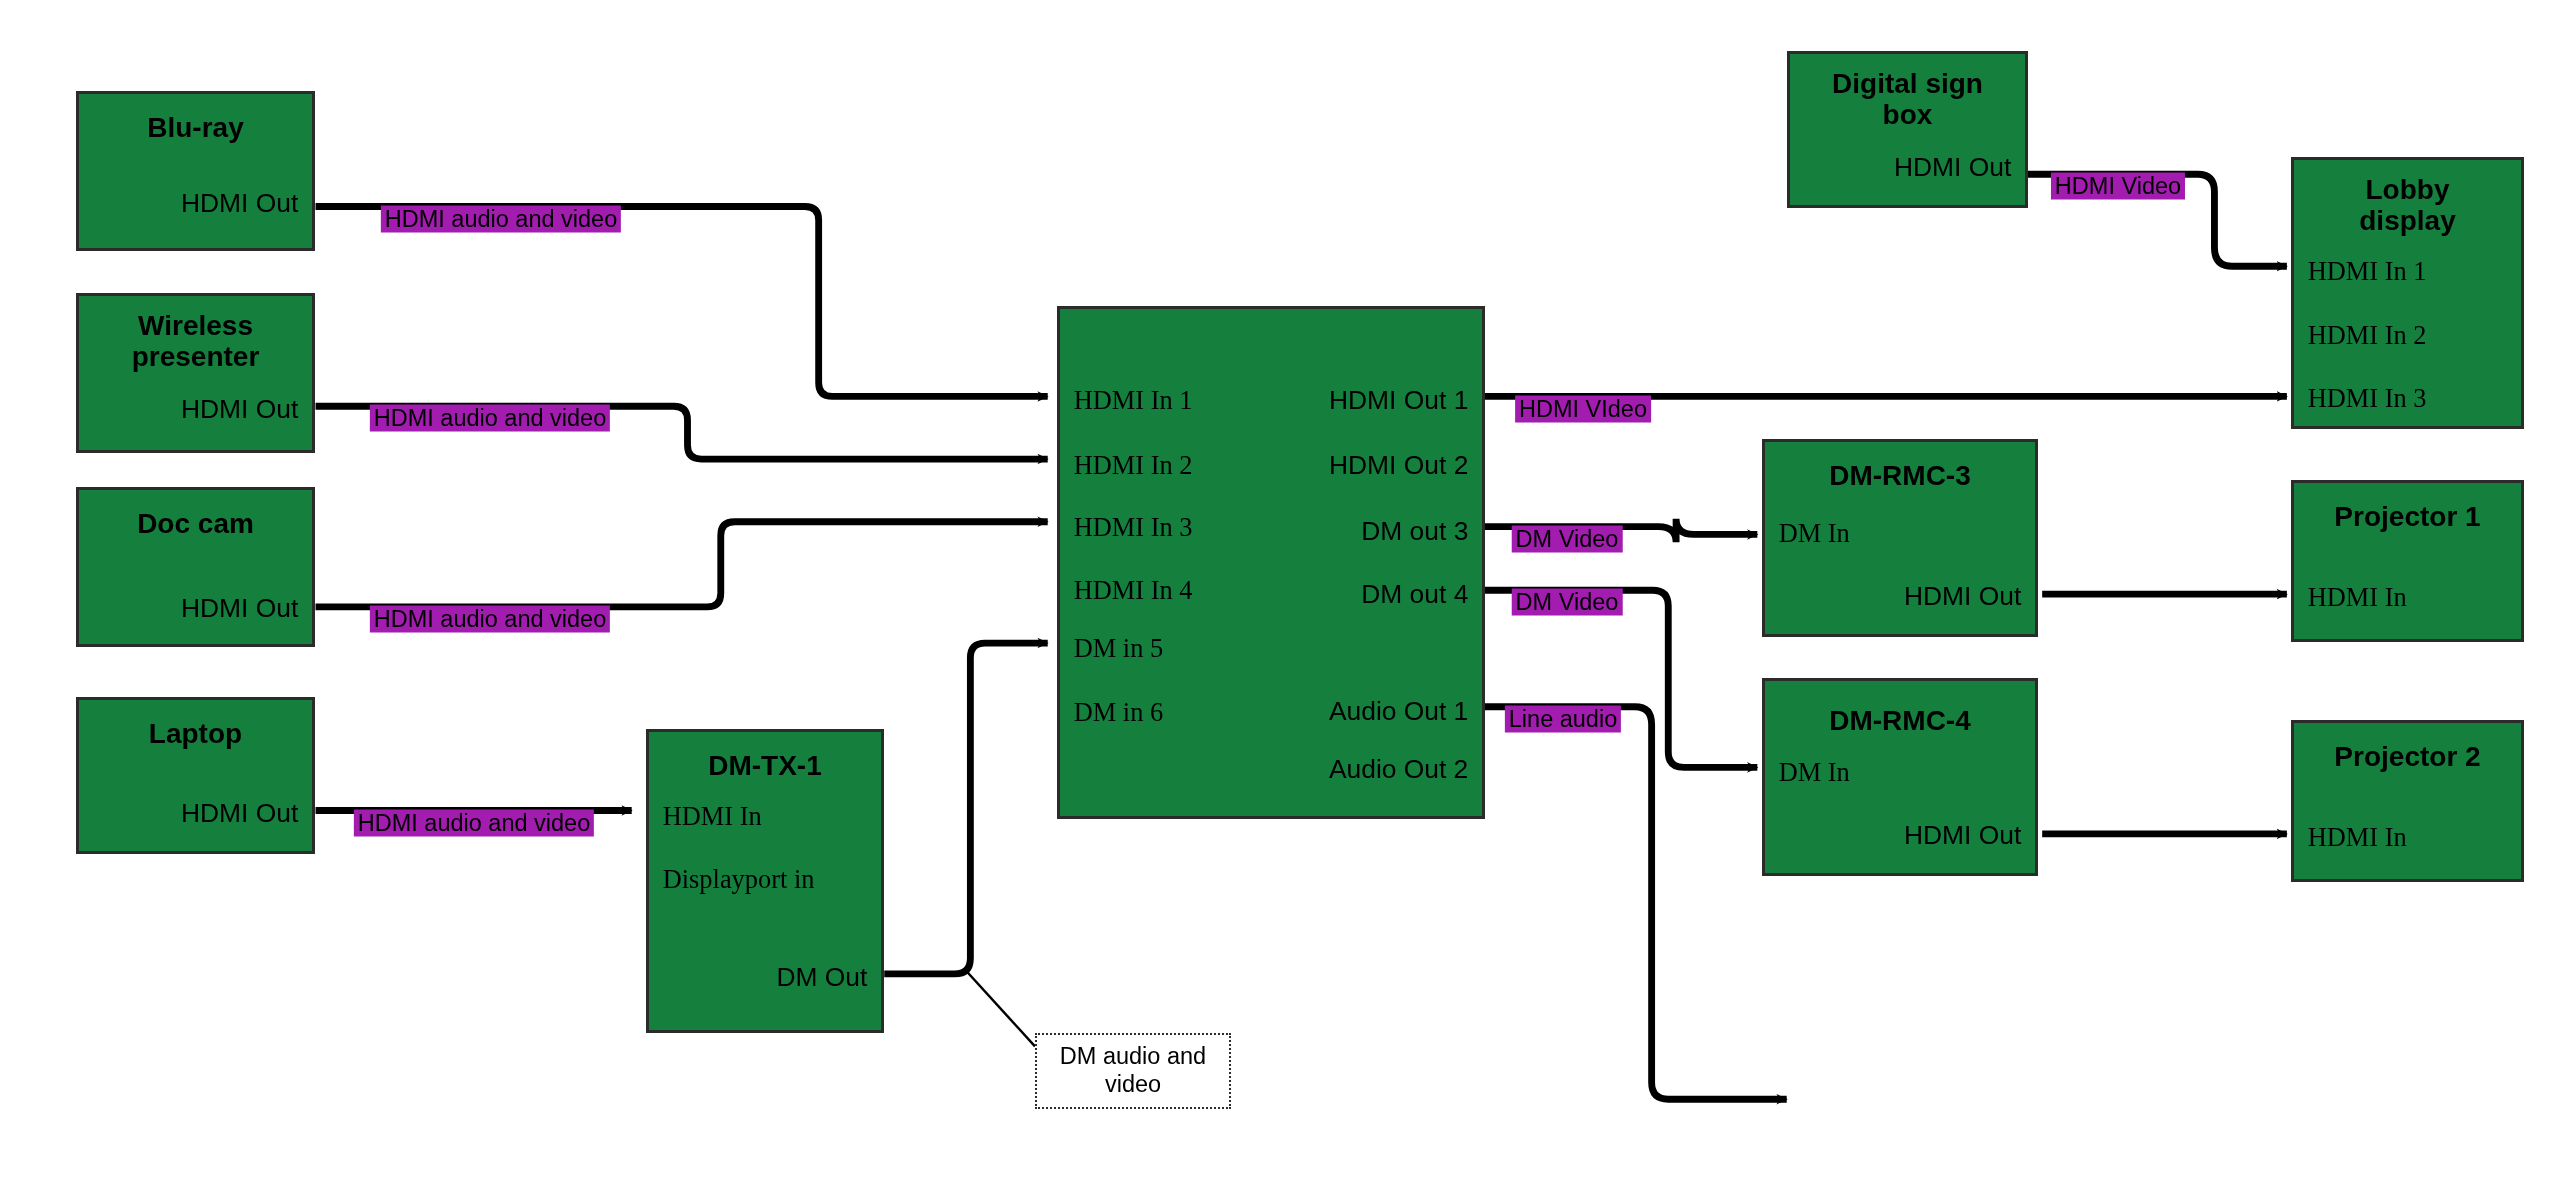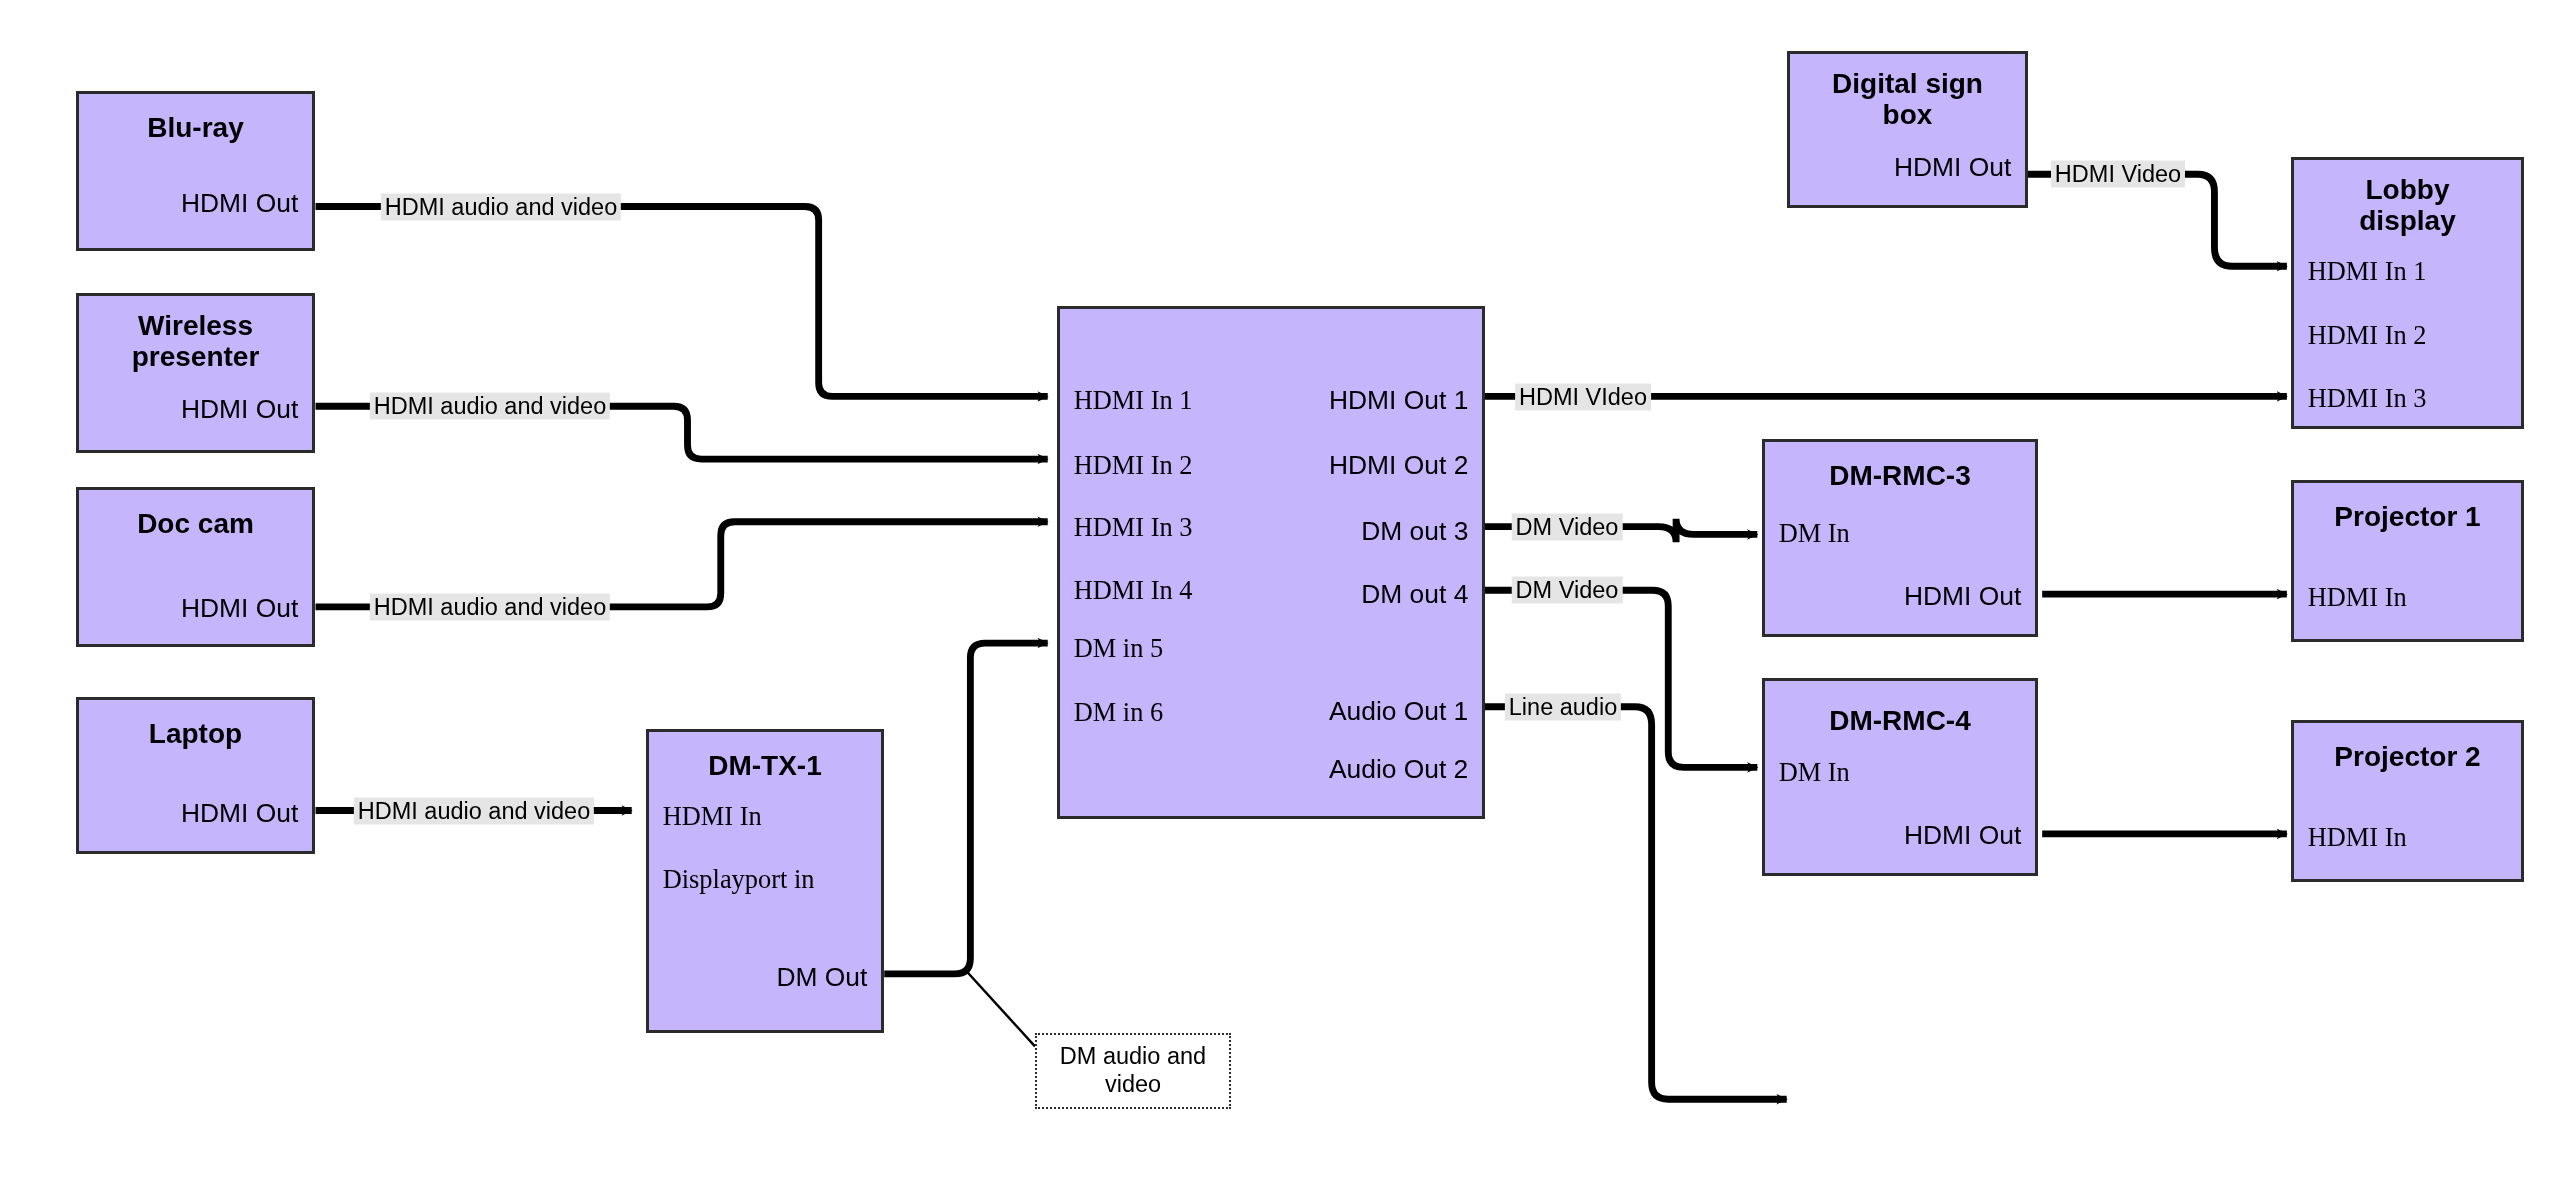--- a/index.html
+++ b/index.html
@@ -1,24 +1,24 @@
 <!DOCTYPE html>
 <html><head>
 <meta charset="utf-8">
 <style>
   html,body{margin:0;padding:0;background:#ffffff;}
   body{font-family:"Liberation Sans", sans-serif;}
   #stage{position:relative;width:2576px;height:1201px;background:#ffffff;overflow:hidden;}
   svg#wires{position:absolute;left:0;top:0;width:2576px;height:1201px;}
-  .node{position:absolute;box-sizing:border-box;background:#c4b5fd;border:3.9px solid #2b2b2b;}
+  .node{position:absolute;box-sizing:border-box;background:#15803d;border:3.9px solid #2b2b2b;}
   .node .title{position:absolute;left:0;right:0;text-align:center;font-weight:bold;color:#000;line-height:1.12;}
   .port{position:absolute;color:#000;white-space:nowrap;}
   .port.left{text-align:right;font-family:Liberation Serif, serif;}
   .port.right{text-align:right;}
-  .wirelabel{position:absolute;color:#000;white-space:nowrap;background:#e5e5e5;padding:0 3.9px;transform:translate(-50%,-50%);}
+  .wirelabel{position:absolute;color:#000;white-space:nowrap;background:#a21caf;padding:0 3.9px;transform:translate(-50%,-50%);margin-top:12px;}
   .callout{position:absolute;box-sizing:border-box;border:2.9px dotted #2b2b2b;background:#fff;
            display:flex;align-items:center;justify-content:center;text-align:center;color:#000;line-height:1.18;}
 </style>
 </head>
 <body>
 
 <div id="stage">
 
   <svg id="wires" viewBox="0 0 2631 1227">
     <defs>

